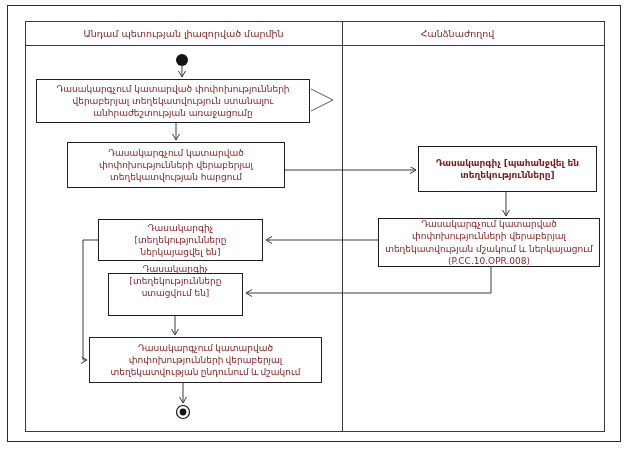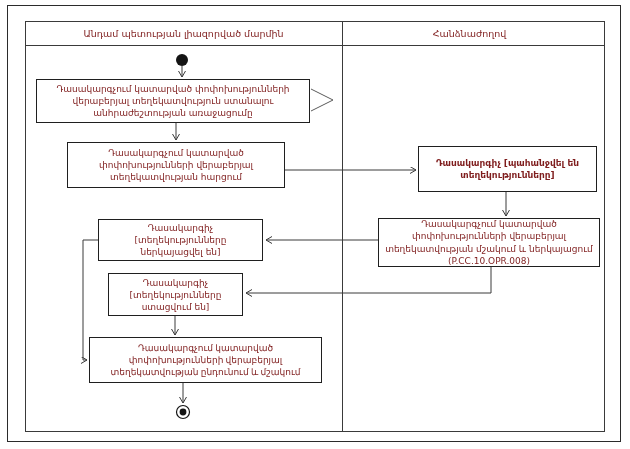--- a/index.html
+++ b/index.html
@@ -38,31 +38,31 @@
     width: 0; height: 411px;
     border-left: 1px solid #3a3a3a;
   }
   .lane-title {
     position: absolute;
     top: 21px; height: 24px;
     display: flex; align-items: center; justify-content: center;
     font-size: 9.5px;
   }
   .lane-title.left { left: 25px; width: 317px; }
-  .lane-title.right { left: 342px; width: 231px; margin-left: 12px; }
+  .lane-title.right { left: 342px; width: 231px; }
   .node {
     position: absolute;
     border: 1px solid #1f1f1f;
     background: #ffffff;
     box-sizing: border-box;
     display: flex; align-items: center; justify-content: center;
     text-align: center;
     font-size: 9px;
     line-height: 1.35;
-    padding: 2px 5px;
+    padding: 16px 5px;
   }
   .node .code-line { display: block; }
   .node .code-inline { display: inline; }
   .overlay {
     position: absolute;
     left: 0; top: 0;
     width: 630px; height: 449px;
     pointer-events: none;
   }
 </style>

